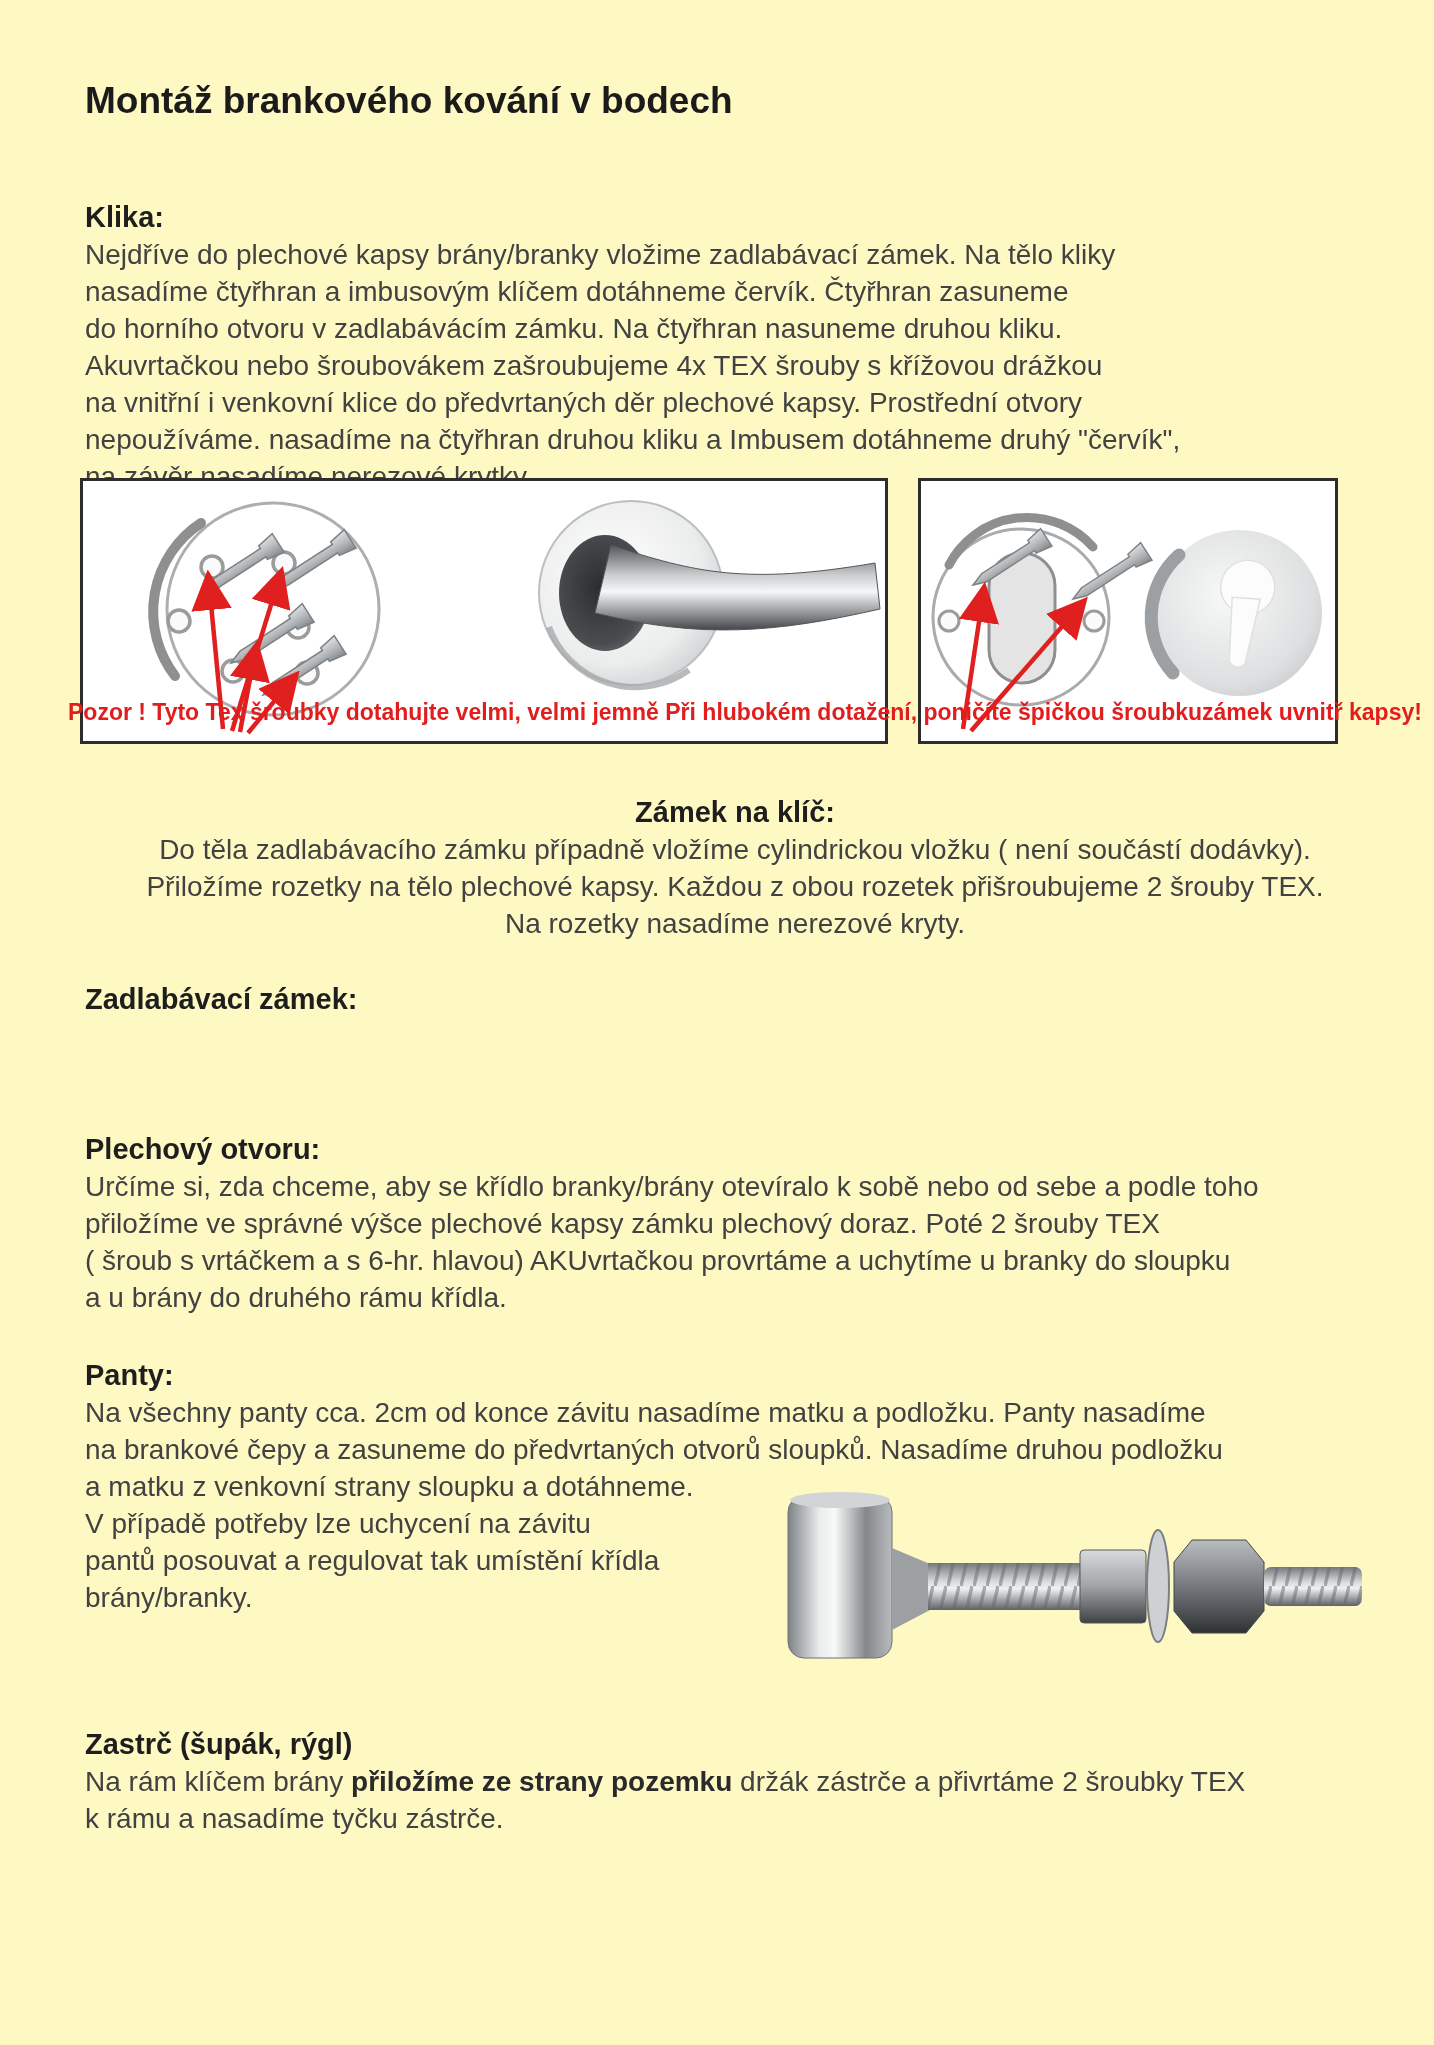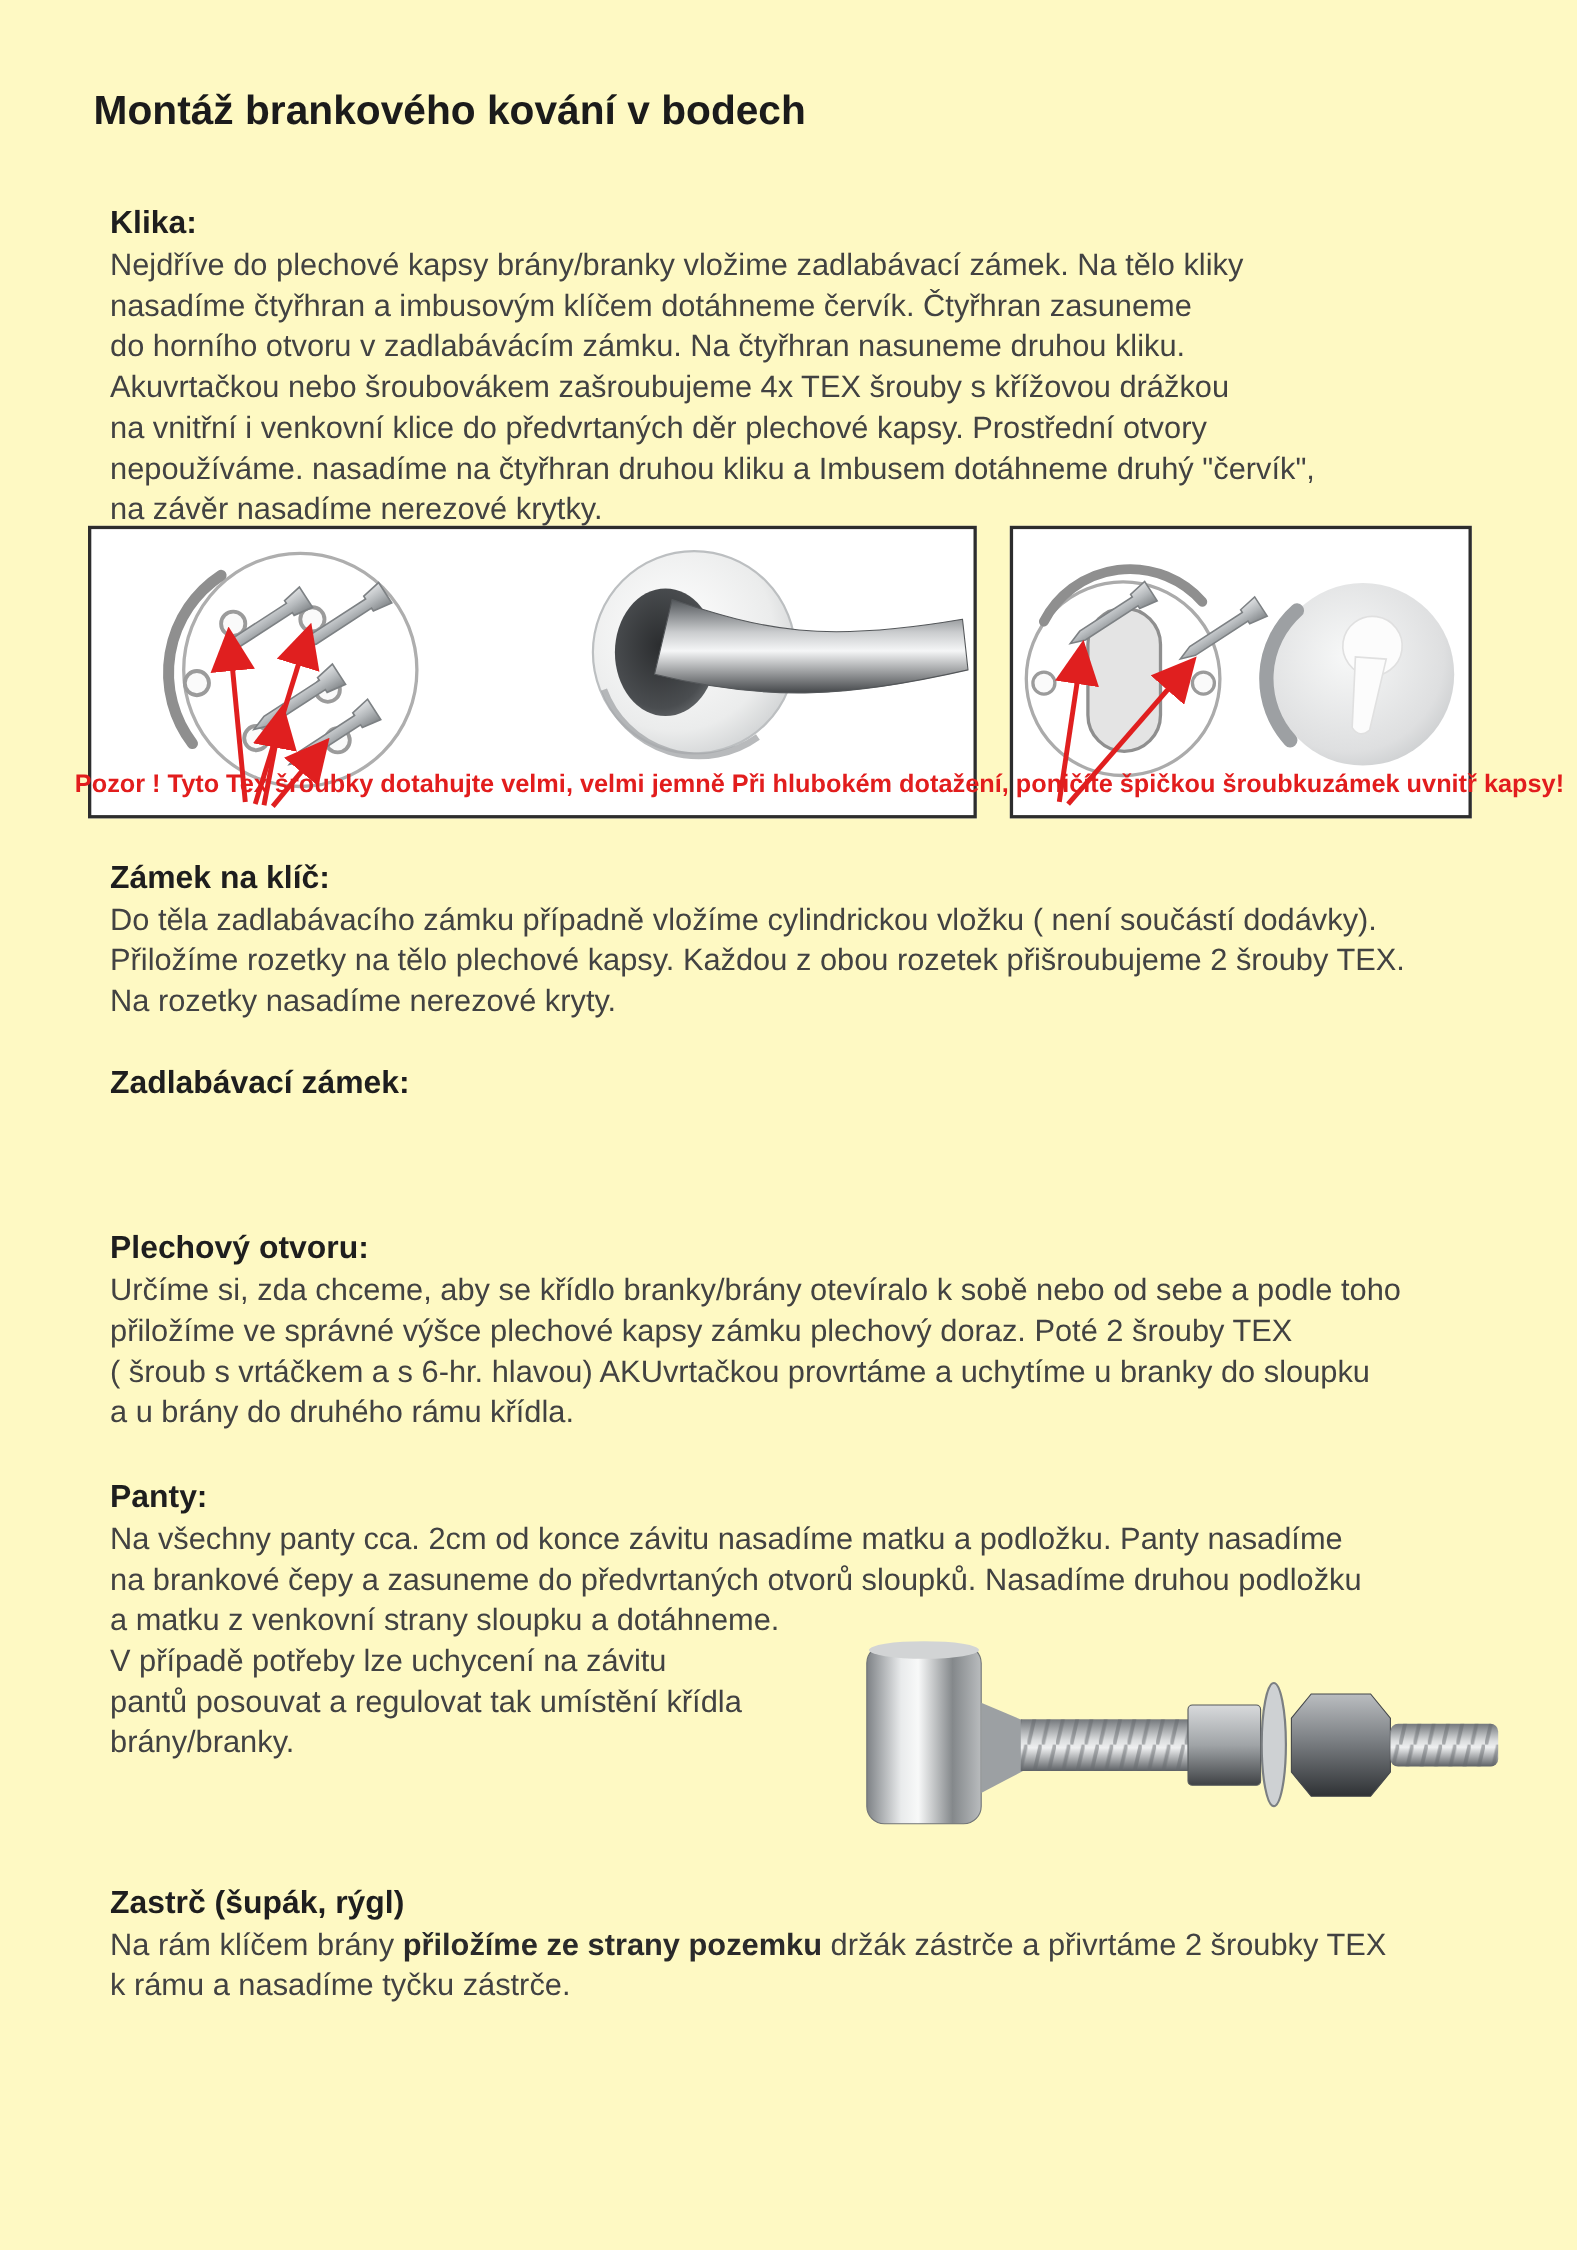--- a/index.html
+++ b/index.html
@@ -9,21 +9,21 @@
     background:#fef9c3;
     font-family:"Liberation Sans","DejaVu Sans",sans-serif;
     color:#424242;
     overflow:hidden;
   }
   .doc-title{
     position:absolute;left:85px;top:80px;
     font-size:37px;font-weight:bold;color:#1b1b1b;
     letter-spacing:0px;white-space:nowrap;
   }
-  .section{position:absolute;left:100px;width:1300px;}
+  .section{position:absolute;left:85px;width:1300px;margin-top:14px;}
   .section h2{
     margin:0;font-size:29px;line-height:37px;font-weight:bold;color:#1e1e1e;
   }
   .section p{
     margin:0;font-size:28px;line-height:37px;color:#424242;
     white-space:pre-line;
   }
   .section p b{color:#2a2a2a;}
   .figure-row{
     position:absolute;left:80px;top:478px;width:1258px;height:266px;
@@ -164,21 +164,21 @@
             <circle cx="322" cy="106" r="27" fill="#fcfcfc" stroke="#e0e0e0" stroke-width="1.5"></circle>
             <path d="M 308,118 L 314,182 Q 322,191 330,182 L 336,116 Z" fill="#fcfcfc" stroke="#e0e0e0" stroke-width="1.5"></path>
           </g>
         </g>
       </svg>
     </div>
   </div>
 
   <div class="warning">Pozor ! Tyto Tex šroubky dotahujte velmi, velmi jemně Při hlubokém dotažení, poničíte špičkou šroubkuzámek uvnitř kapsy!</div>
 
-  <div class="section" style="top:780px;">
+  <div class="section" style="top:780px;text-align:center;">
     <h2>Zámek na klíč:</h2>
     <p>Do těla zadlabávacího zámku případně vložíme cylindrickou vložku ( není součástí dodávky).
 Přiložíme rozetky na tělo plechové kapsy. Každou z obou rozetek přišroubujeme 2 šrouby TEX.
 Na rozetky nasadíme nerezové kryty.</p>
   </div>
 
   <div class="section" style="top:967px;">
     <h2>Zadlabávací zámek:</h2>
   </div>
 

